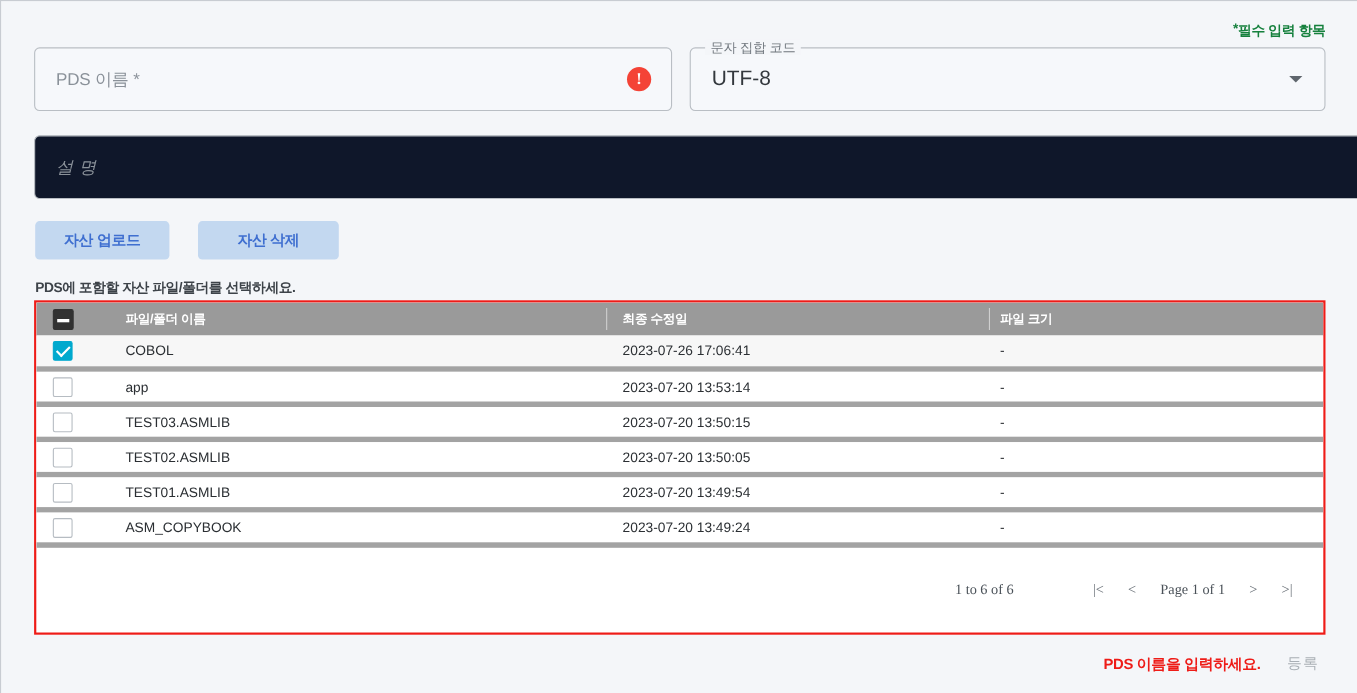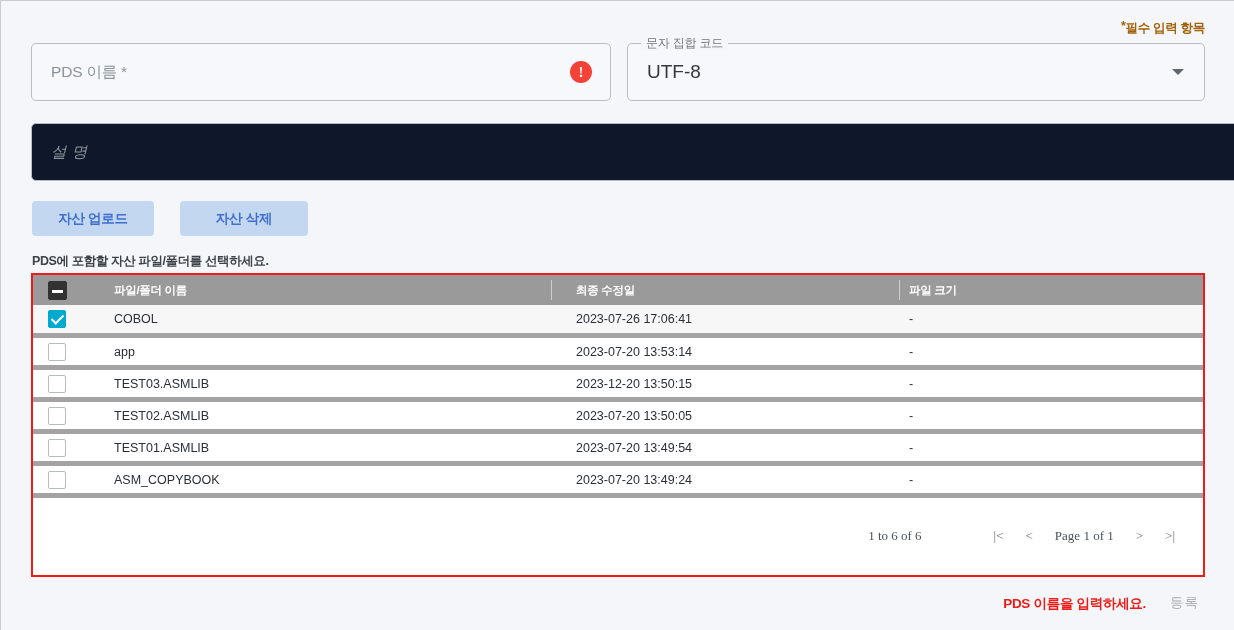--- a/index.html
+++ b/index.html
@@ -25,21 +25,21 @@
     box-sizing: border-box;
   }
 
   
   .required-note {
     position: absolute;
     right: 30px;
     top: 19px;
     font-size: 12.5px;
     font-weight: bold;
-    color: #a16207;
+    color: #15803d;
     letter-spacing: -0.3px;
     white-space: nowrap;
   }
   .required-note .star {
     font-size: 12.5px;
     vertical-align: top;
     line-height: 1;
   }
 
   
@@ -208,21 +208,21 @@
     font-weight: bold;
     letter-spacing: -0.3px;
     box-sizing: border-box;
     position: relative;
     height: 30px;
     display: flex;
     align-items: center;
   }
   .col-check { width: 48px; justify-content: center; flex: 0 0 48px; }
   .col-name  { flex: 0 0 470px; padding-left: 33px; }
-  .col-date  { flex: 0 0 348px; padding-left: 25px; }
+  .col-date  { flex: 0 0 348px; padding-left: 15px; }
   .col-size  { flex: 1 1 auto;  padding-left: 10px; }
 
   .col-date.hcell::before,
   .col-size.hcell::before {
     content: "";
     position: absolute;
     left: 0;
     top: 5px;
     bottom: 5px;
     width: 1px;
@@ -405,21 +405,21 @@
       <div class="cell col-name">app</div>
       <div class="cell col-date">2023-07-20 13:53:14</div>
       <div class="cell col-size">-</div>
     </div>
 
     <div class="grid-row">
       <div class="cell col-check" style="justify-content:center">
         <span class="cb"></span>
       </div>
       <div class="cell col-name">TEST03.ASMLIB</div>
-      <div class="cell col-date">2023-12-20 13:50:15</div>
+      <div class="cell col-date">2023-07-20 13:50:15</div>
       <div class="cell col-size">-</div>
     </div>
 
     <div class="grid-row">
       <div class="cell col-check" style="justify-content:center">
         <span class="cb"></span>
       </div>
       <div class="cell col-name">TEST02.ASMLIB</div>
       <div class="cell col-date">2023-07-20 13:50:05</div>
       <div class="cell col-size">-</div>

